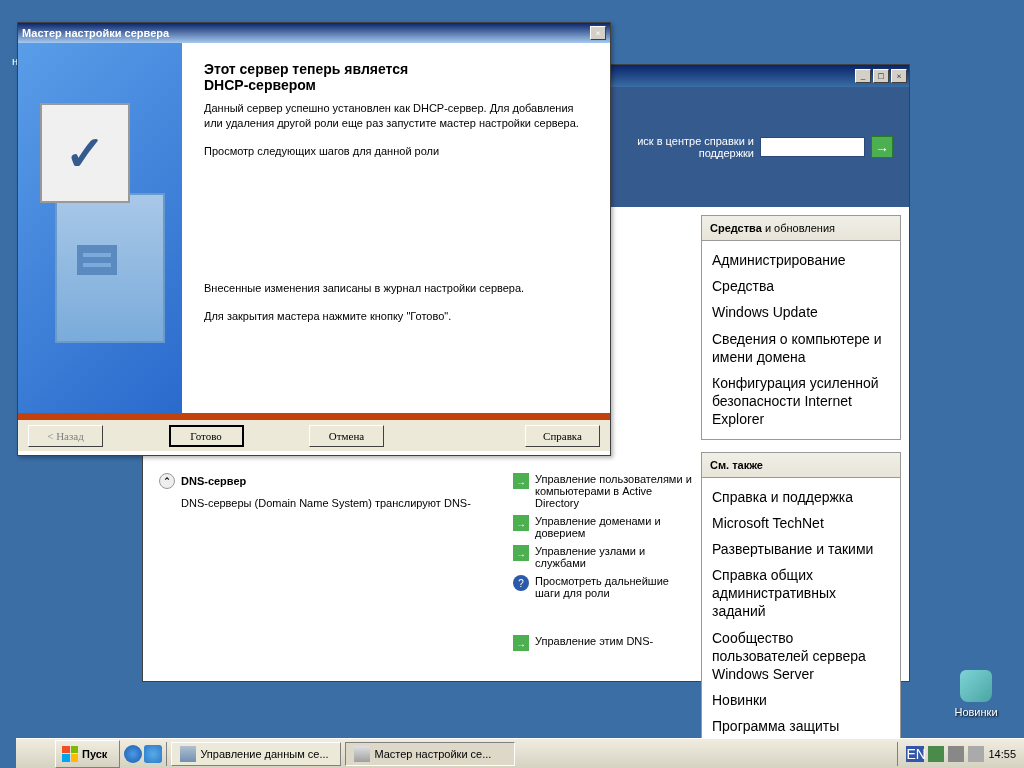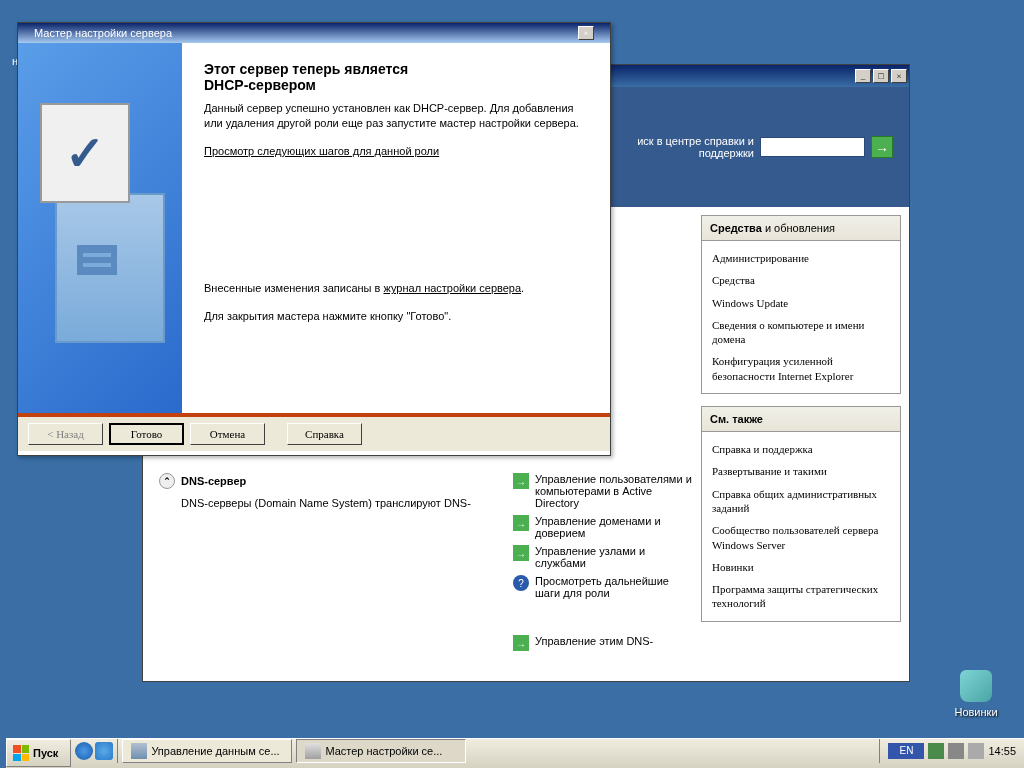--- a/index.html
+++ b/index.html
@@ -116,23 +116,22 @@
   padding: 6px 8px;
   font-size: 11px;
 }
 .panel-head b { font-weight: bold; }
 .panel-body { padding: 6px 0; }
 .panel-item {
   display: block;
   padding: 4px 10px;
   color: #000;
   text-decoration: none;
-  font-size: 11px;
+  font-size: 14px;
   line-height: 1.3;
-  font-family: Liberation Serif, serif;
 }
 .role-section {
   margin-top: 20px;
 }
 .role-head {
   font-weight: bold;
   padding: 4px 0;
   display: flex;
   align-items: center;
   gap: 6px;
@@ -188,23 +187,23 @@
   background: #fff;
   border: 1px solid #404040;
   box-shadow: 2px 2px 4px rgba(0,0,0,0.3);
 }
 .wiz-titlebar {
   height: 20px;
   background: linear-gradient(#0a246a, #a6caf0);
   color: #fff;
   display: flex;
   align-items: center;
-  padding: 0 16px;
-  font-size: 11px;
-  font-weight: normal;
+  padding: 0 4px;
+  font-size: 11px;
+  font-weight: bold;
 }
 .wiz-titlebar .title { flex: 1; }
 .wiz-body {
   display: flex;
   height: 370px;
 }
 .wiz-side {
   width: 164px;
   background: linear-gradient(135deg, #5a9de8, #2a6acc);
   position: relative;
@@ -260,54 +259,55 @@
   padding: 18px 22px;
   color: #000;
   font-size: 11px;
 }
 .wiz-h1 {
   font-size: 14px;
   font-weight: bold;
   margin-bottom: 8px;
 }
 .wiz-p { margin-bottom: 12px; line-height: 1.4; }
-.wiz-link { color: #000; text-decoration: underline; cursor: pointer; }
+.wiz-link { color: #000; cursor: pointer; }
 .wiz-buttons {
   height: 38px;
   background: #ece9d8;
-  border-top: 4px solid #c2410c;
-  display: flex;
-  align-items: center;
-  justify-content: flex-start;
+  border-top: 7px solid #c2410c;
+  display: flex;
+  align-items: center;
+  justify-content: space-between;
   padding: 0 10px;
   gap: 6px;
 }
 .btn {
   min-width: 75px;
   height: 22px;
   background: #ece9d8;
   border: 1px solid #404040;
   border-top-color: #fff;
   border-left-color: #fff;
   font-size: 11px;
   font-family: Tahoma;
   padding: 0 10px;
 }
 .btn:disabled { color: #808080; }
 .btn.default { border: 2px solid #000; }
 
 
 .taskbar {
   position: absolute;
-  left: 6px; right: 0; bottom: 0;
+  left: 16px; right: 0; bottom: 0;
   height: 30px;
   background: linear-gradient(#f0ede0, #d6d2c2);
   border-top: 1px solid #fff;
   display: flex;
-  align-items: flex-start;
+  align-items: center;
+  padding-left: 39px;
 }
 .start-btn {
   height: 28px;
   padding: 0 12px 0 6px;
   display: flex;
   align-items: center;
   gap: 4px;
   background: linear-gradient(#f0ede0, #d6d2c2);
   border: 1px solid #fff;
   border-right-color: #808080;
@@ -357,21 +357,21 @@
 .tray {
   margin-left: auto;
   display: flex;
   align-items: center;
   gap: 4px;
   padding: 0 8px;
   height: 24px;
   border-left: 1px solid #808080;
 }
 .tray-ico { width: 16px; height: 16px; }
-.lang { background: #3355aa; color: #fff; font-size: 10px; text-align: center; line-height: 16px; width: 36px; }
+.lang { background: #3355aa; color: #fff; font-size: 14px; text-align: center; line-height: 16px; width: 18px; }
 .clock { font-size: 11px; }
 .truncated-text { position: absolute; left: 12px; top: 55px; color: #fff; font-size: 11px; }
 </style>
 </head>
 <body>
 
 <div class="truncated-text">на</div>
 
 <div class="bg-window">
   <div class="bg-titlebar">
@@ -445,20 +445,21 @@
           <a class="panel-item">Средства</a>
           <a class="panel-item">Windows Update</a>
           <a class="panel-item">Сведения о компьютере и имени домена</a>
           <a class="panel-item">Конфигурация усиленной безопасности Internet Explorer</a>
         </div>
       </div>
       <div class="panel">
         <div class="panel-head"><b>См. также</b></div>
         <div class="panel-body">
           <a class="panel-item">Справка и поддержка</a>
+          <a class="panel-item">Microsoft TechNet</a>
           <a class="panel-item">Развертывание и такими</a>
           <a class="panel-item">Справка общих административных заданий</a>
           <a class="panel-item">Сообщество пользователей сервера Windows Server</a>
           <a class="panel-item">Новинки</a>
           <a class="panel-item">Программа защиты стратегических технологий</a>
         </div>
       </div>
     </div>
   </div>
 </div>

